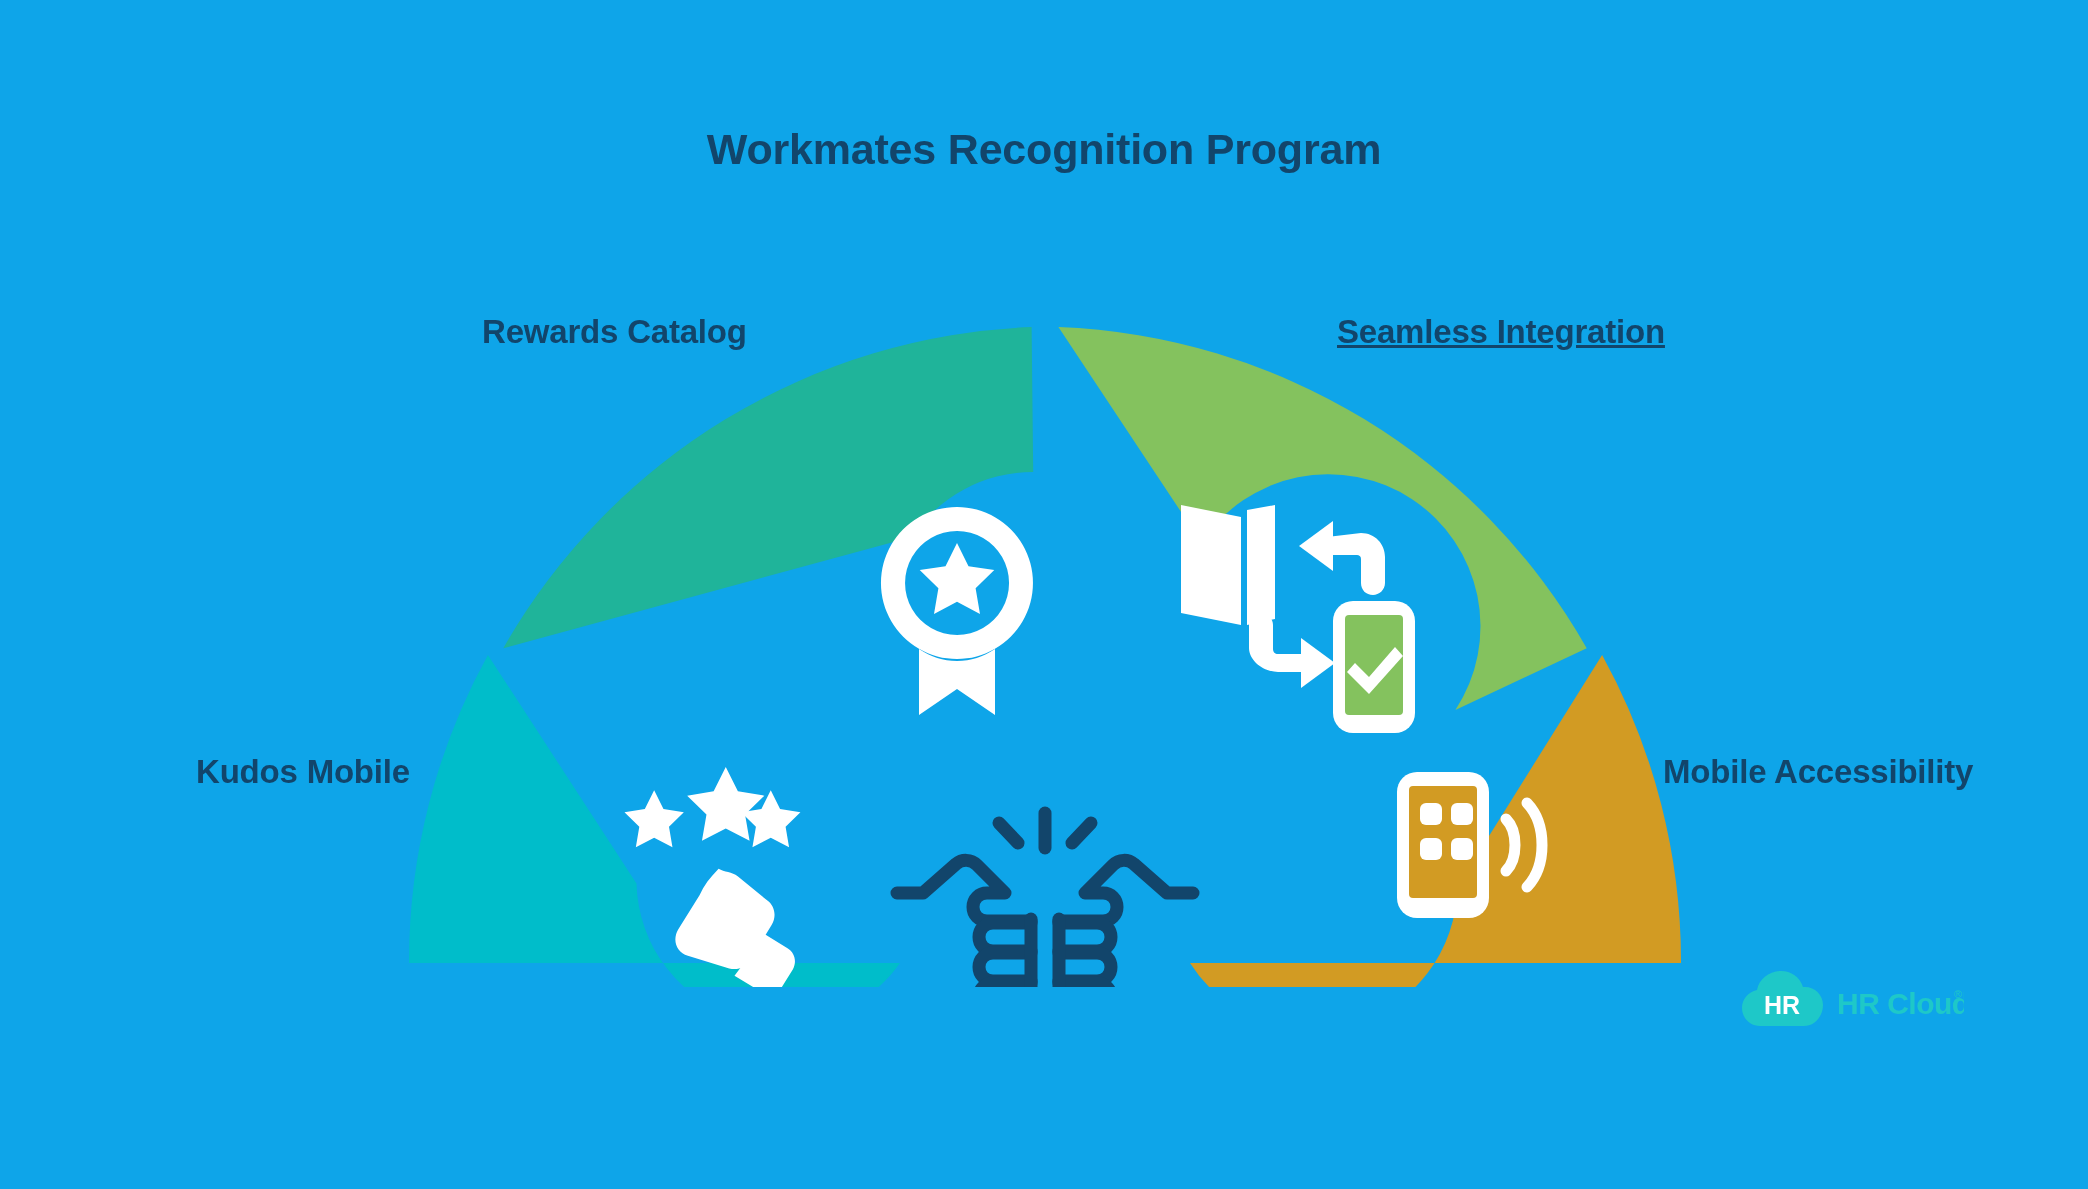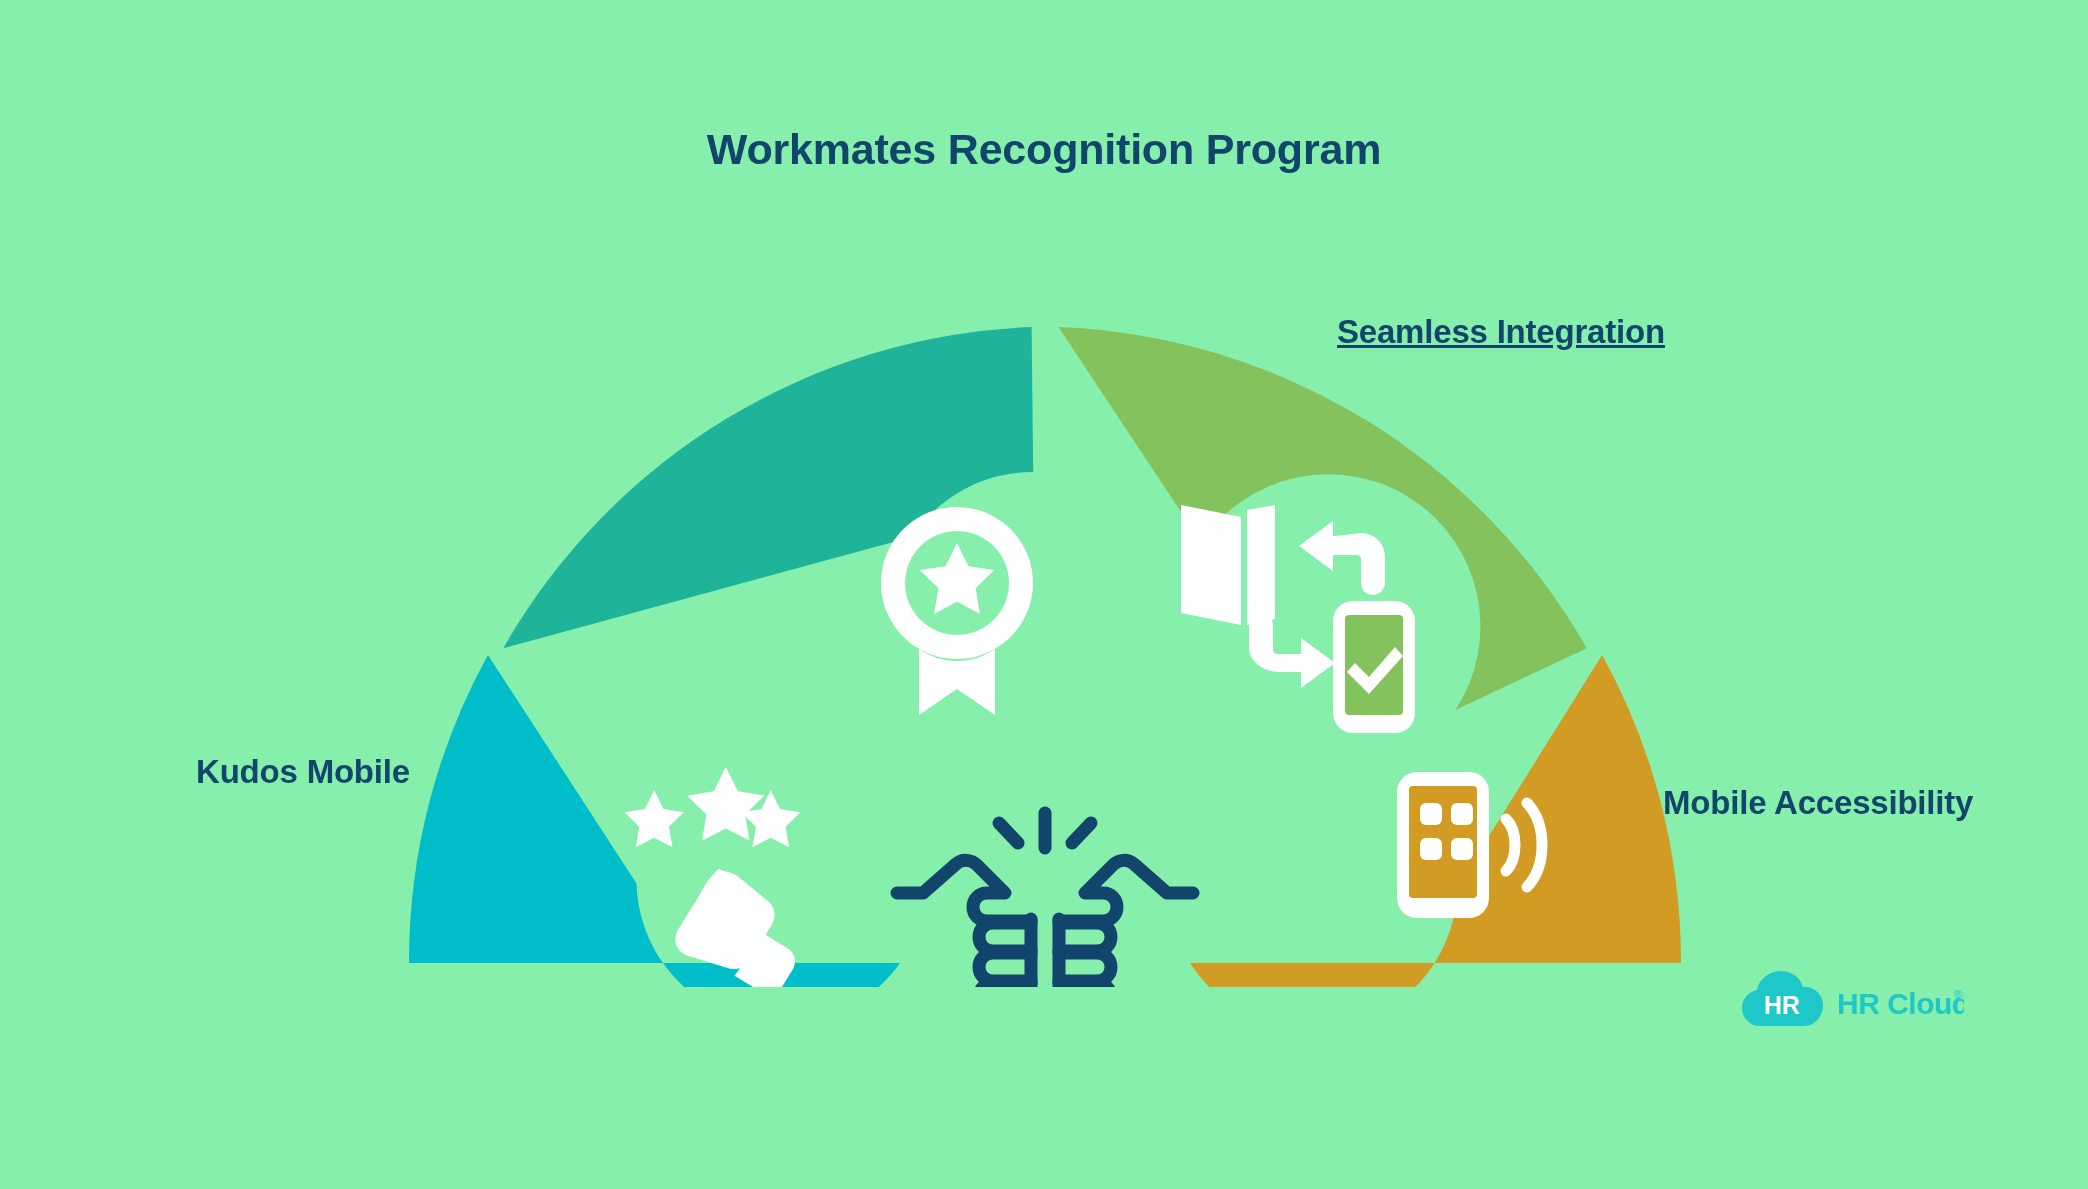--- a/index.html
+++ b/index.html
@@ -12,21 +12,21 @@
     height: 1189px;
     overflow: hidden;
     font-family: "Liberation Sans", sans-serif;
     position: relative;
   }
   #stage {
     position: absolute;
     left: 0; top: 0;
     width: 2088px;
     height: 1189px;
-    background: #86efac;
+    background: #0ea5e9;
   }
   #title {
     position: absolute;
     left: 0;
     top: 125px;
     width: 2088px;
     text-align: center;
     font-size: 43px;
     font-weight: bold;
     letter-spacing: -0.2px;
@@ -36,21 +36,21 @@
     position: absolute;
     font-size: 33px;
     font-weight: bold;
     color: #12456b;
     white-space: nowrap;
     letter-spacing: -0.2px;
   }
   #label-rewards   { left: 482px;  top: 313px; }
   #label-seamless  { left: 1337px; top: 313px; text-decoration: underline; }
   #label-kudos     { left: 196px;  top: 753px; }
-  #label-mobile    { left: 1663px; top: 753px; margin-top: 31px; }
+  #label-mobile    { left: 1663px; top: 753px; }
 
   #wheel {
     position: absolute;
     left: 409px;
     top: 327px;
     width: 1272px;
     height: 660px;
   }
   #logo {
     position: absolute;
@@ -60,20 +60,21 @@
     height: 62px;
   }
 </style>
 </head>
 <body>
 
 <div id="stage">
 
   <div id="title">Workmates Recognition Program</div>
 
+  <div class="seg-label" id="label-rewards">Rewards Catalog</div>
   <div class="seg-label" id="label-seamless">Seamless Integration</div>
   <div class="seg-label" id="label-kudos">Kudos Mobile</div>
   <div class="seg-label" id="label-mobile">Mobile Accessibility</div>
 
   <svg id="wheel" viewBox="0 0 1272 660">
 
     <path fill="#00bdca" d="M 0 636
              A 636 636 0 0 1 78.9 327.9
              L 227.5 556.5
              A 145 145 0 0 0 491 636

